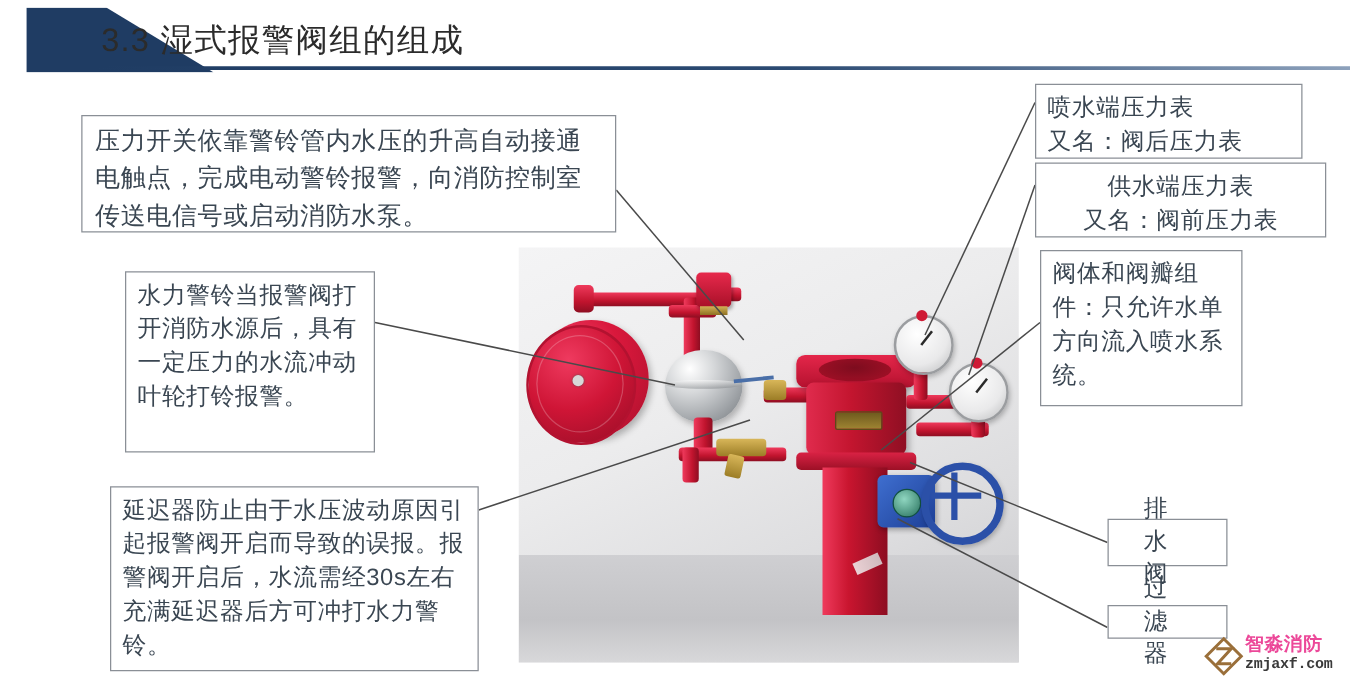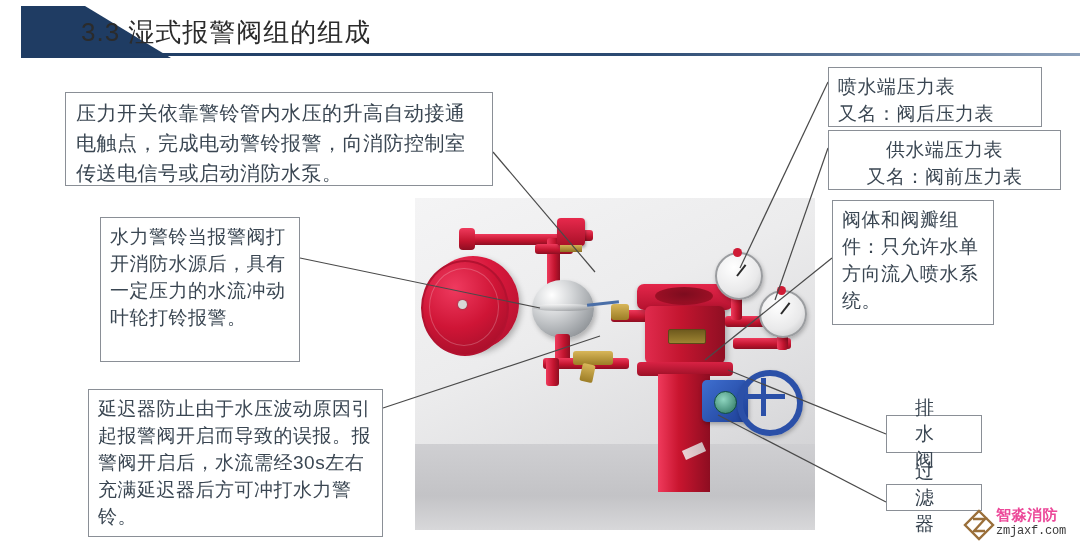--- a/index.html
+++ b/index.html
@@ -107,21 +107,21 @@
   #box-drain{left:886px;top:415px;width:96px;height:38px;display:flex;align-items:center;justify-content:center;}
   #box-filter{left:886px;top:484px;width:96px;height:27px;display:flex;align-items:center;justify-content:center;}
 
   
   #leaders{position:absolute;left:0;top:0;width:1080px;height:548px;pointer-events:none;}
 
   
   #watermark{position:absolute;left:963px;top:505px;width:115px;height:42px;}
   #wm-logo{position:absolute;left:0;top:4px;width:32px;height:32px;}
   #wm-name{position:absolute;left:33px;top:1px;font-size:15px;font-weight:bold;color:#ec4899;letter-spacing:.5px;}
-  #wm-url{position:absolute;left:33px;top:19px;font-size:12px;font-weight:normal;color:#3a3a3a;
+  #wm-url{position:absolute;left:33px;top:19px;font-size:12px;font-weight:bold;color:#3a3a3a;
     font-family:"Liberation Mono","DejaVu Sans Mono",monospace;letter-spacing:-.2px;}
 </style>
 </head>
 <body>
 
 <div id="header">
   <div id="header-wedge"></div>
   <div id="header-rule"></div>
   <div id="header-title">3.3 湿式报警阀组的组成</div>
 </div>

